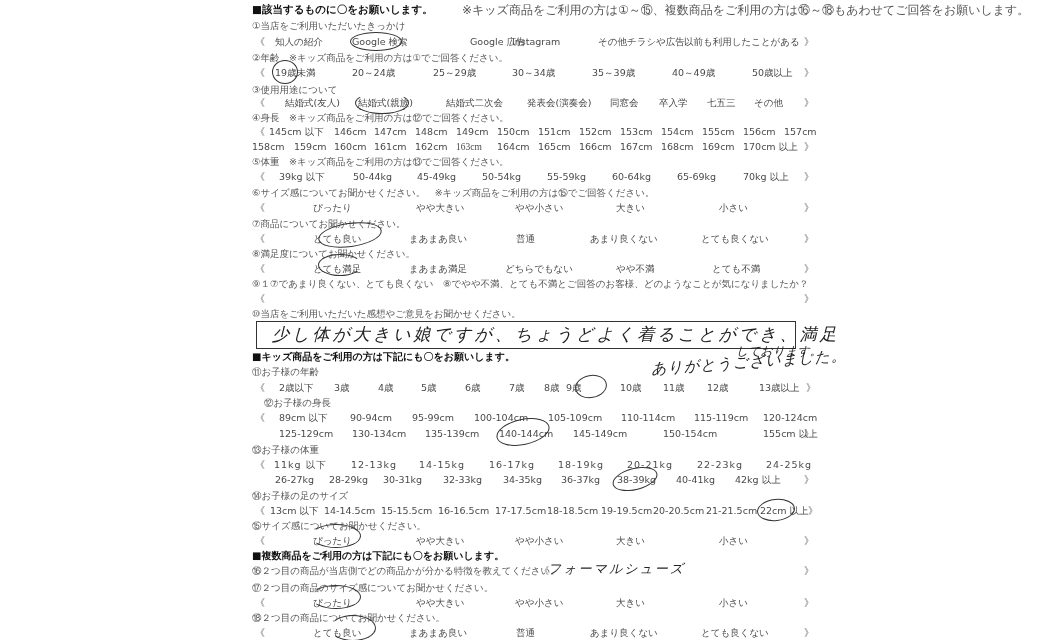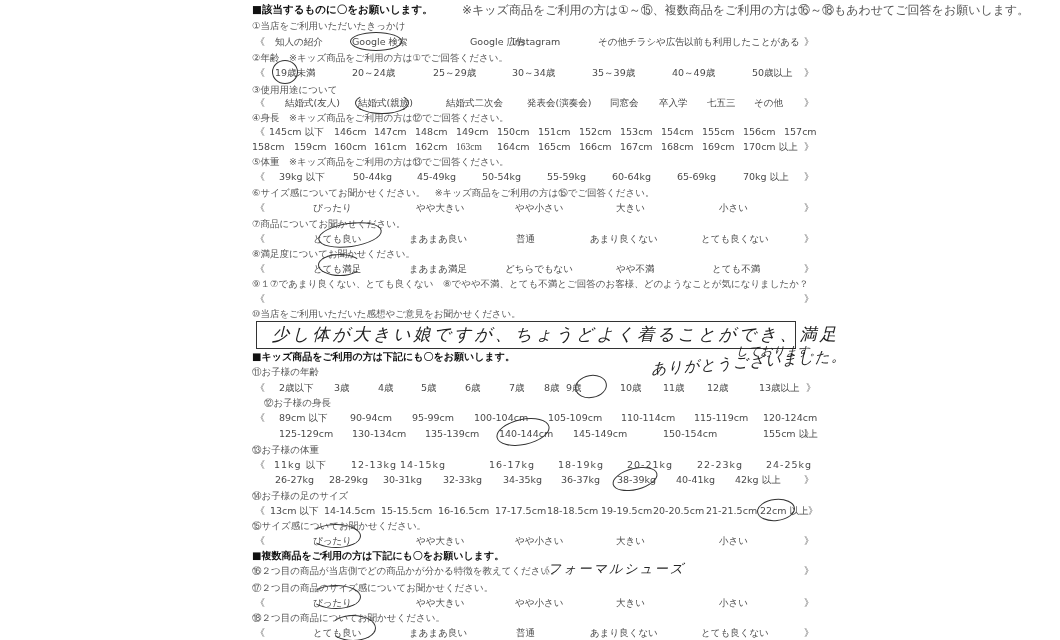--- a/index.html
+++ b/index.html
@@ -172,21 +172,21 @@
 <div class="t" style="left:573px;top:428px;">145-149cm</div>
 <div class="t" style="left:647px;top:428px;margin-left:16px;">150-154cm</div>
 <div class="t" style="left:763px;top:428px;text-align:right;">155cm 以上</div>
 <div class="br" style="left:804px;top:428px;">》</div>
 <div class="circ" style="left:496px;top:419px;width:52px;height:24px;transform:rotate(-12deg);"></div>
 
 <div class="q" style="left:252px;top:444px;">⑬お子様の体重</div>
 <div class="br" style="left:255px;top:459px;">《</div>
 <div class="t" style="left:274px;top:459px;letter-spacing:1px;">11kg 以下</div>
 <div class="t" style="left:351px;top:459px;letter-spacing:1px;">12-13kg</div>
-<div class="t" style="left:400px;top:459px;letter-spacing:1px;text-align:right;">14-15kg</div>
+<div class="t" style="left:419px;top:459px;letter-spacing:1px;text-align:right;">14-15kg</div>
 <div class="t" style="left:489px;top:459px;letter-spacing:1px;">16-17kg</div>
 <div class="t" style="left:558px;top:459px;letter-spacing:1px;">18-19kg</div>
 <div class="t" style="left:627px;top:459px;letter-spacing:1px;">20-21kg</div>
 <div class="t" style="left:697px;top:459px;letter-spacing:1px;">22-23kg</div>
 <div class="t" style="left:766px;top:459px;letter-spacing:1px;">24-25kg</div>
 <div class="t" style="left:275px;top:474px;">26-27kg</div>
 <div class="t" style="left:329px;top:474px;">28-29kg</div>
 <div class="t" style="left:383px;top:474px;">30-31kg</div>
 <div class="t" style="left:443px;top:474px;">32-33kg</div>
 <div class="t" style="left:503px;top:474px;">34-35kg</div>

